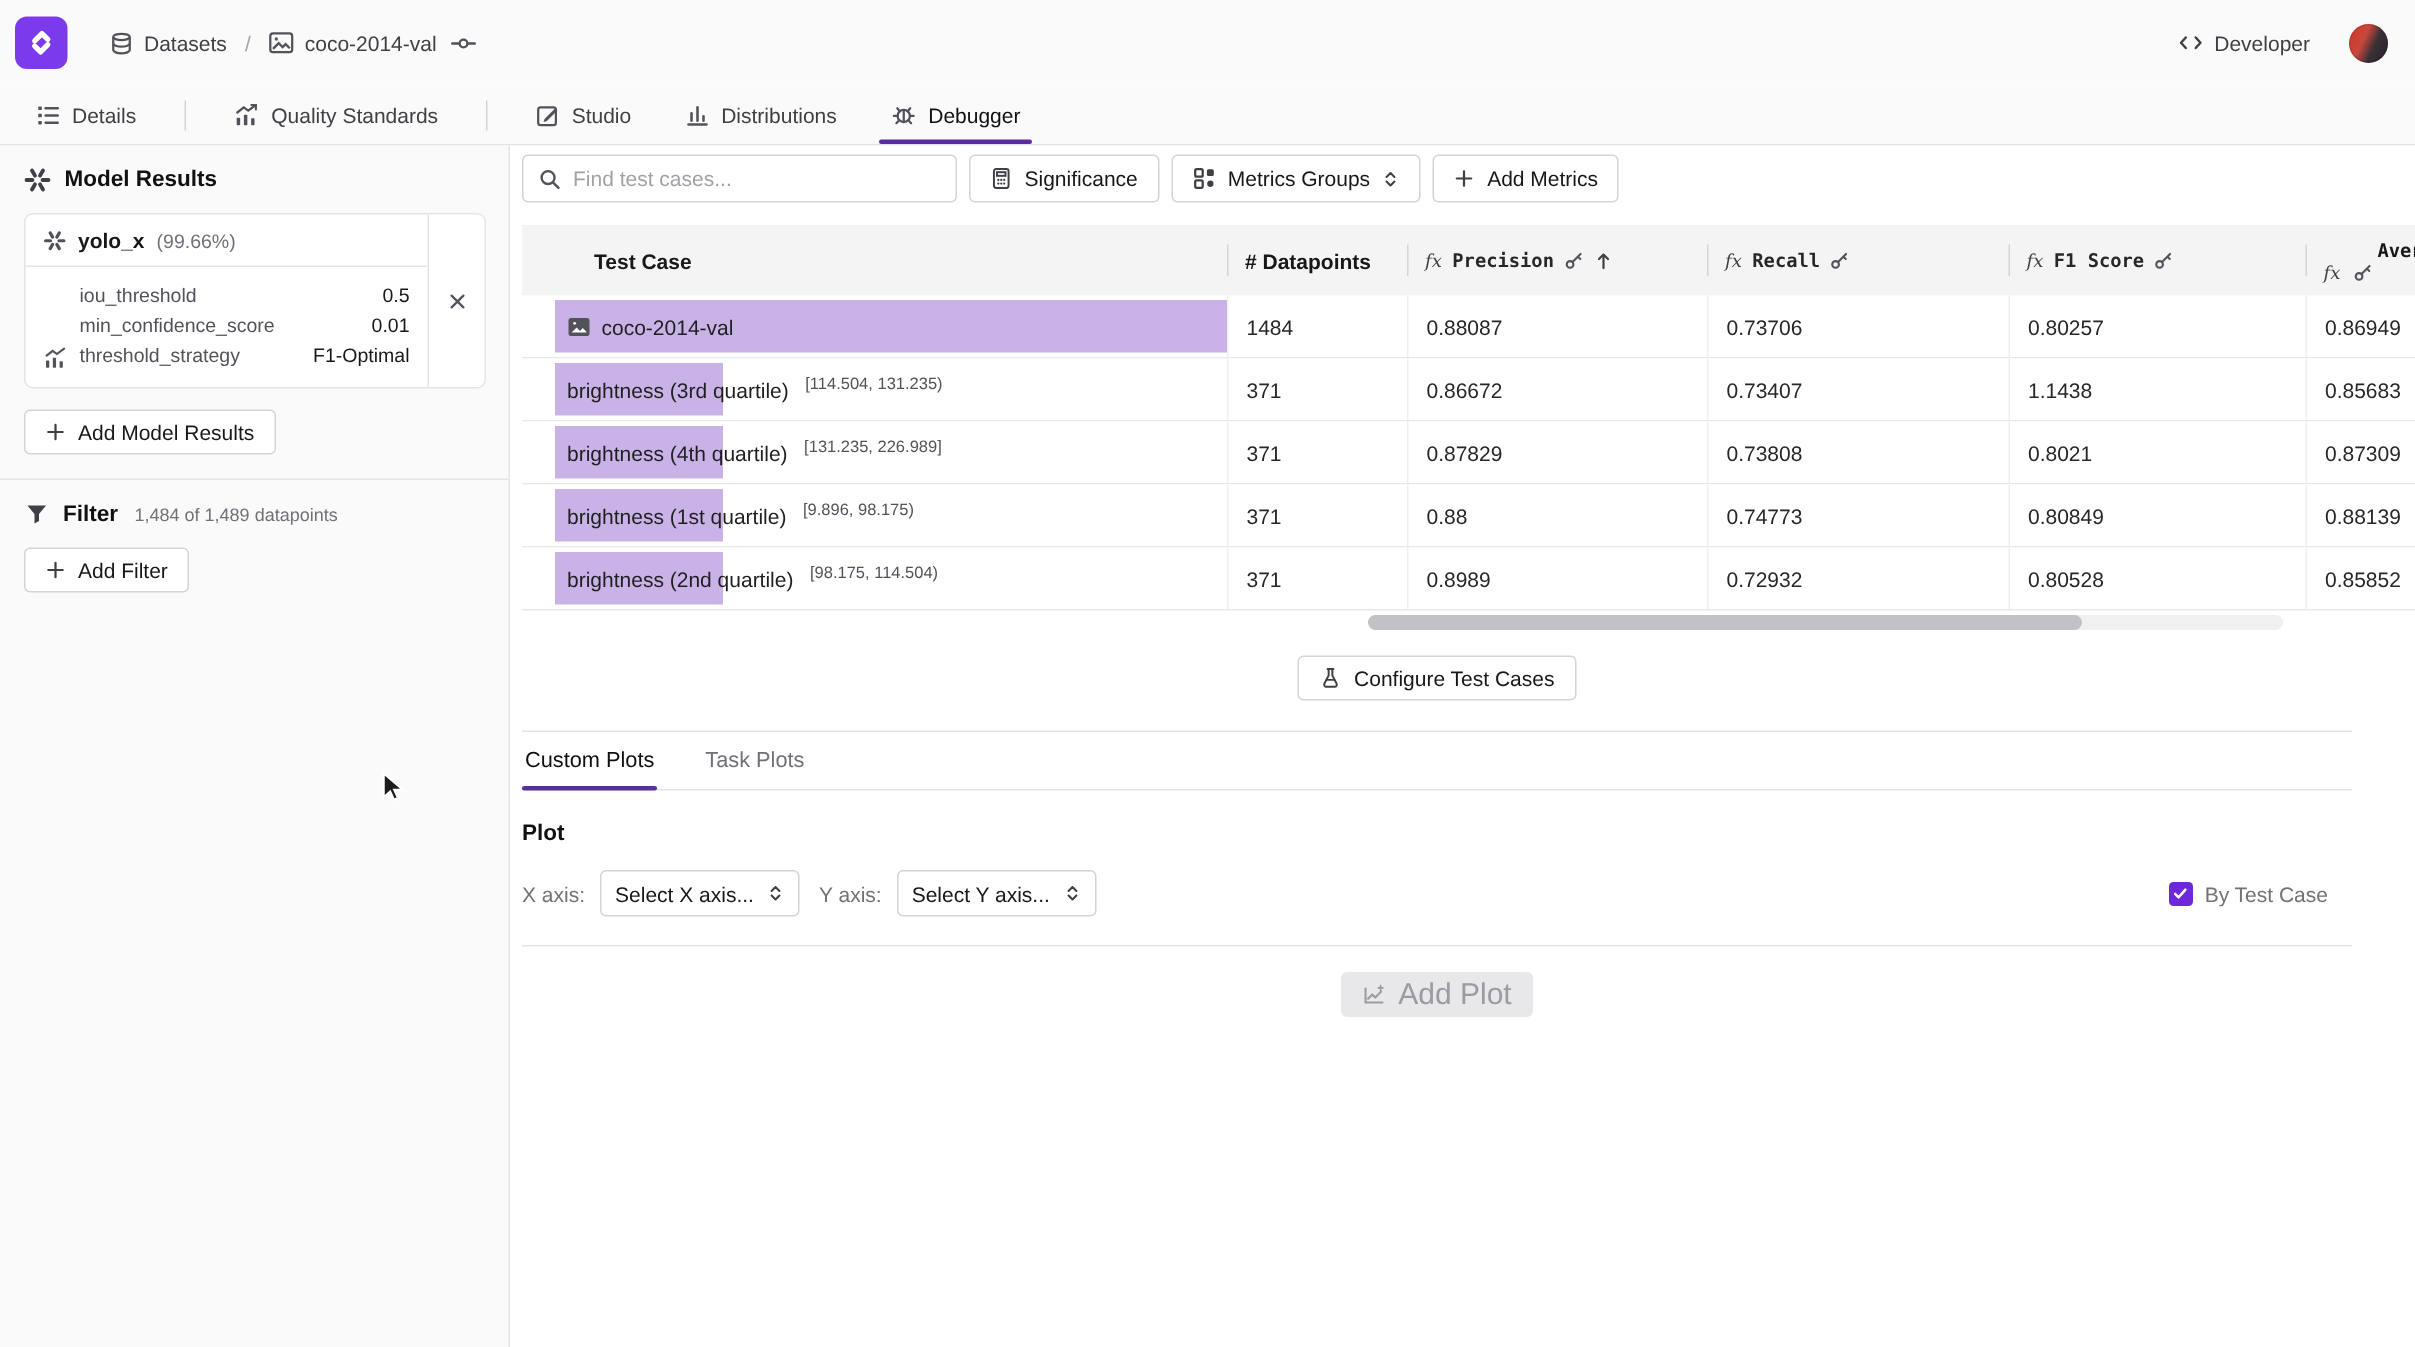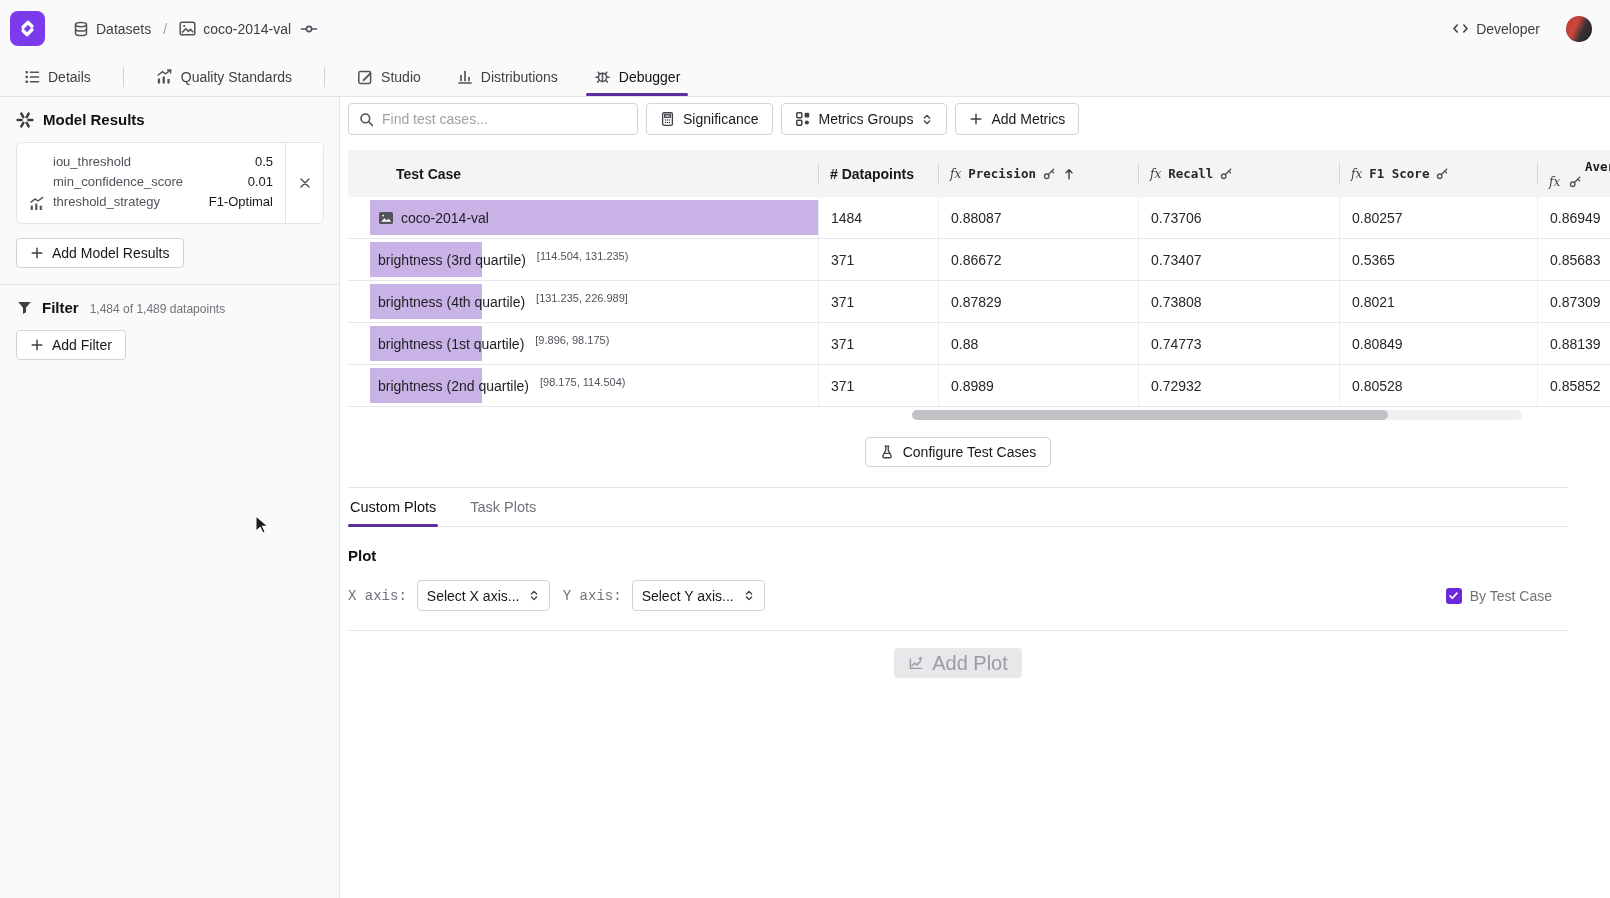--- a/index.html
+++ b/index.html
@@ -98,21 +98,21 @@
   .cfg-btn{ display:inline-flex; align-items:center; gap:9px; background:#fff; border:1px solid var(--border2); border-radius:4px; height:30px; padding:0 14px; font-size:14px; color:#18181b; font-family:inherit; cursor:pointer; }
   .cfg-btn svg{ color:#3f3f46; }
 
   .plot-tabs{ width:1220px; margin-top:20px; border-top:1px solid var(--border); border-bottom:1px solid var(--border); height:40px; display:flex; align-items:stretch; gap:30px; }
   .ptab{ display:flex; align-items:center; font-size:14.5px; color:var(--muted); position:relative; padding:0 2px; cursor:pointer; }
   .ptab.active{ color:#111114; font-weight:500; }
   .ptab.active::after{ content:''; position:absolute; left:0; right:0; bottom:-1px; height:3px; background:var(--underline); border-radius:2px; }
 
   .plot-head{ margin-top:20px; font-size:15px; font-weight:bold; color:#111114; }
   .axis-row{ margin-top:16px; width:1220px; display:flex; align-items:center; position:relative; }
-  .axis-label{ font-size:14px; color:var(--muted); margin-right:10px;font-family:Liberation Mono, monospace; }
+  .axis-label{ font-size:14px; color:var(--muted); margin-right:10px; }
   .select{ height:31px; width:133px; background:#fff; border:1px solid var(--border2); border-radius:4px; display:inline-flex; align-items:center; justify-content:space-between; padding:0 9px; font-size:14px; color:#18181b; font-family:Liberation Sans, sans-serif; cursor:pointer; margin-right:13px; }
   .select svg{ color:#3f3f46; }
   .bytest{ position:absolute; right:16px; display:flex; align-items:center; gap:8px; cursor:pointer; }
   .cbox{ width:16px; height:16px; border-radius:3px; background:var(--accent); display:flex; align-items:center; justify-content:center; }
   .bytest .lbl{ font-size:14px; color:#737373; }
 
   .plot-sep{ width:1220px; border-top:1px solid var(--border); margin-top:19px; }
   .addplot-row{ width:1220px; margin-top:17px; text-align:center; }
   .addplot{ display:inline-flex; align-items:center; gap:8px; height:30px; padding:0 14px; background:#e8e8ea; border:none; border-radius:4px; font-size:20px; color:#9b9ba3; font-family:inherit; cursor:default; }
 
@@ -221,20 +221,27 @@
     <aside class="sidebar">
       <div class="side-title">
         <svg width="18" height="18" viewBox="0 0 16 16" fill="none" stroke="currentColor" stroke-width="2.3" stroke-linecap="round">
             <path d="M11 8h3.5M9.5 10.6l1.75 3M6.5 10.6l-1.75 3M5 8H1.5M6.5 5.4 4.75 2.4M9.5 5.4l1.75-3"></path>
           </svg>
         <span class="t">Model Results</span>
       </div>
 
       <div class="model-card">
         <div class="mc-main">
+          <div class="mc-head">
+            <svg width="15" height="15" viewBox="0 0 16 16" fill="none" stroke="currentColor" stroke-width="2.3" stroke-linecap="round">
+                <path d="M11 8h3.5M9.5 10.6l1.75 3M6.5 10.6l-1.75 3M5 8H1.5M6.5 5.4 4.75 2.4M9.5 5.4l1.75-3"></path>
+              </svg>
+            <span class="name">yolo_x</span>
+            <span class="score">(99.66%)</span>
+          </div>
           <div class="mc-body">
             <svg width="16" height="16" viewBox="0 0 17 16" fill="none" stroke="currentColor" stroke-width="1.5" stroke-linecap="round">
                 <rect x="1.8" y="9.5" width="2.3" height="5" rx=".5" fill="currentColor" stroke="none"></rect>
                 <rect x="6.6" y="7.5" width="2.3" height="7" rx=".5" fill="currentColor" stroke="none"></rect>
                 <rect x="11.4" y="9.9" width="2.3" height="4.6" rx=".5" fill="currentColor" stroke="none"></rect>
                 <path d="M2.2 6 6.5 2.6l3 2.2L14.6 1"></path>
               </svg>
             <div class="mc-params">
               <div class="param">
                 <span class="k">iou_threshold</span>
@@ -395,21 +402,21 @@
               <div class="bar" style="width: calc(25% - 5.5px);"></div>
               <div class="cellc">
 
                 <span class="row-name">brightness (3rd quartile)</span>
                 <span class="row-range">[114.504, 131.235)</span>
               </div>
             </div>
             <div class="td td-dp">371</div>
             <div class="td td-val">0.86672</div>
             <div class="td td-val">0.73407</div>
-            <div class="td td-val">0.5365</div>
+            <div class="td td-val">1.1438</div>
             <div class="td td-val">0.85683</div>
           </div>
 
           <div class="tgrid trow">
             <div class="td td-test">
               <div class="bar" style="width: calc(25% - 5.5px);"></div>
               <div class="cellc">
 
                 <span class="row-name">brightness (4th quartile)</span>
                 <span class="row-range">[131.235, 226.989]</span>

